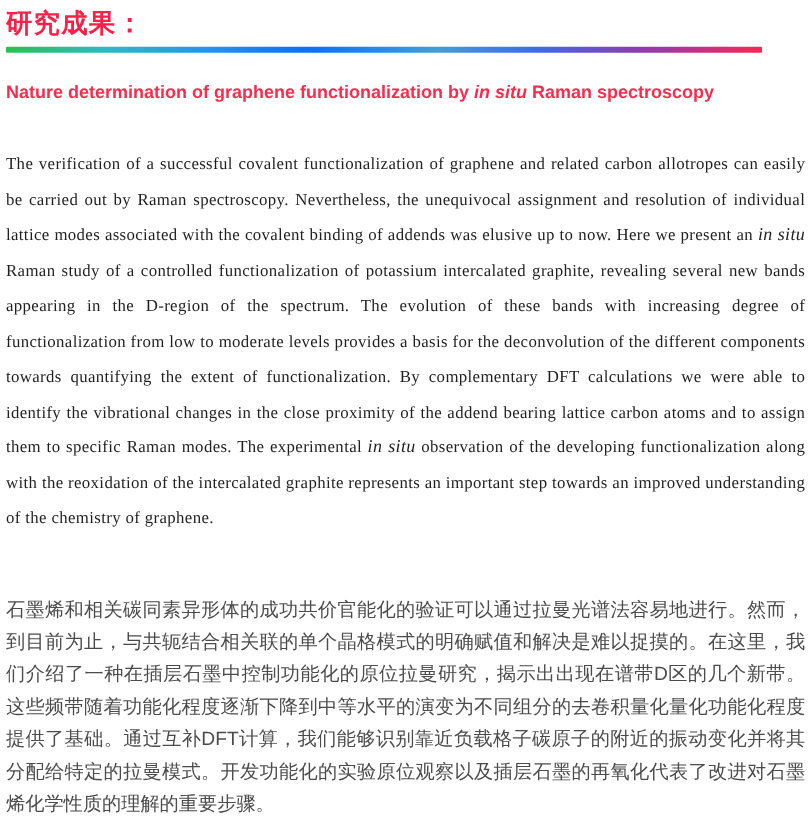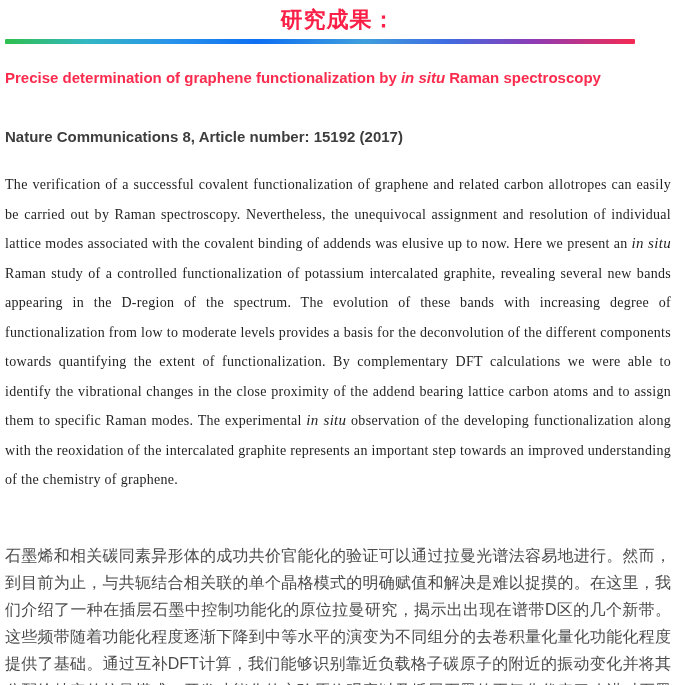--- a/index.html
+++ b/index.html
@@ -11,21 +11,20 @@
     width: 676px;
     min-height: 685px;
     margin: 0 auto;
     padding: 4px 5px 10px 5px;
     box-sizing: border-box;
     background: #ffffff;
     font-family: "Liberation Sans", "DejaVu Sans", sans-serif;
   }
   .section-heading {
     margin: 2px 0 0 0;
-    text-align: center;
     font-size: 22px;
     line-height: 28px;
     font-weight: bold;
     color: #fa2047;
     letter-spacing: 1px;
   }
   .divider {
     height: 5px;
     width: 630px;
     margin: 5px 0 0 0;
@@ -90,24 +89,23 @@
 </style>
 </head>
 <body>
 
 <div class="page">
 
   <h1 class="section-heading">研究成果：</h1>
 
   <div class="divider"></div>
 
-  <h2 class="article-title"><span>Precise determination of graphene functionalization by </span><em>in situ</em><span> Raman spectroscopy</span></h2>
+  <h2 class="article-title"><span>Nature determination of graphene functionalization by </span><em>in situ</em><span> Raman spectroscopy</span></h2>
 
   <div class="citation">
-    <p>Nature Communications 8, Article number: 15192 (2017)</p>
   </div>
 
 
   <p class="abstract-en"><span>The verification of a successful covalent functionalization of graphene and related carbon allotropes can easily be carried out by Raman spectroscopy. Nevertheless, the unequivocal assignment and resolution of individual lattice modes associated with the covalent binding of addends was elusive up to now. Here we present an </span><em>in situ</em><span> Raman study of a controlled functionalization of potassium intercalated graphite, revealing several new bands appearing in the D-region of the spectrum. The evolution of these bands with increasing degree of functionalization from low to moderate levels provides a basis for the deconvolution of the different components towards quantifying the extent of functionalization. By complementary DFT calculations we were able to identify the vibrational changes in the close proximity of the addend bearing lattice carbon atoms and to assign them to specific Raman modes. The experimental </span><em>in situ</em><span> observation of the developing functionalization along with the reoxidation of the intercalated graphite represents an important step towards an improved understanding of the chemistry of graphene.</span></p>
 
   <p class="abstract-zh">石墨烯和相关碳同素异形体的成功共价官能化的验证可以通过拉曼光谱法容易地进行。然而，到目前为止，与共轭结合相关联的单个晶格模式的明确赋值和解决是难以捉摸的。在这里，我们介绍了一种在插层石墨中控制功能化的原位拉曼研究，揭示出出现在谱带D区的几个新带。这些频带随着功能化程度逐渐下降到中等水平的演变为不同组分的去卷积量化量化功能化程度提供了基础。通过互补DFT计算，我们能够识别靠近负载格子碳原子的附近的振动变化并将其分配给特定的拉曼模式。开发功能化的实验原位观察以及插层石墨的再氧化代表了改进对石墨烯化学性质的理解的重要步骤。</p>
 
 </div>
 
 </body></html>

